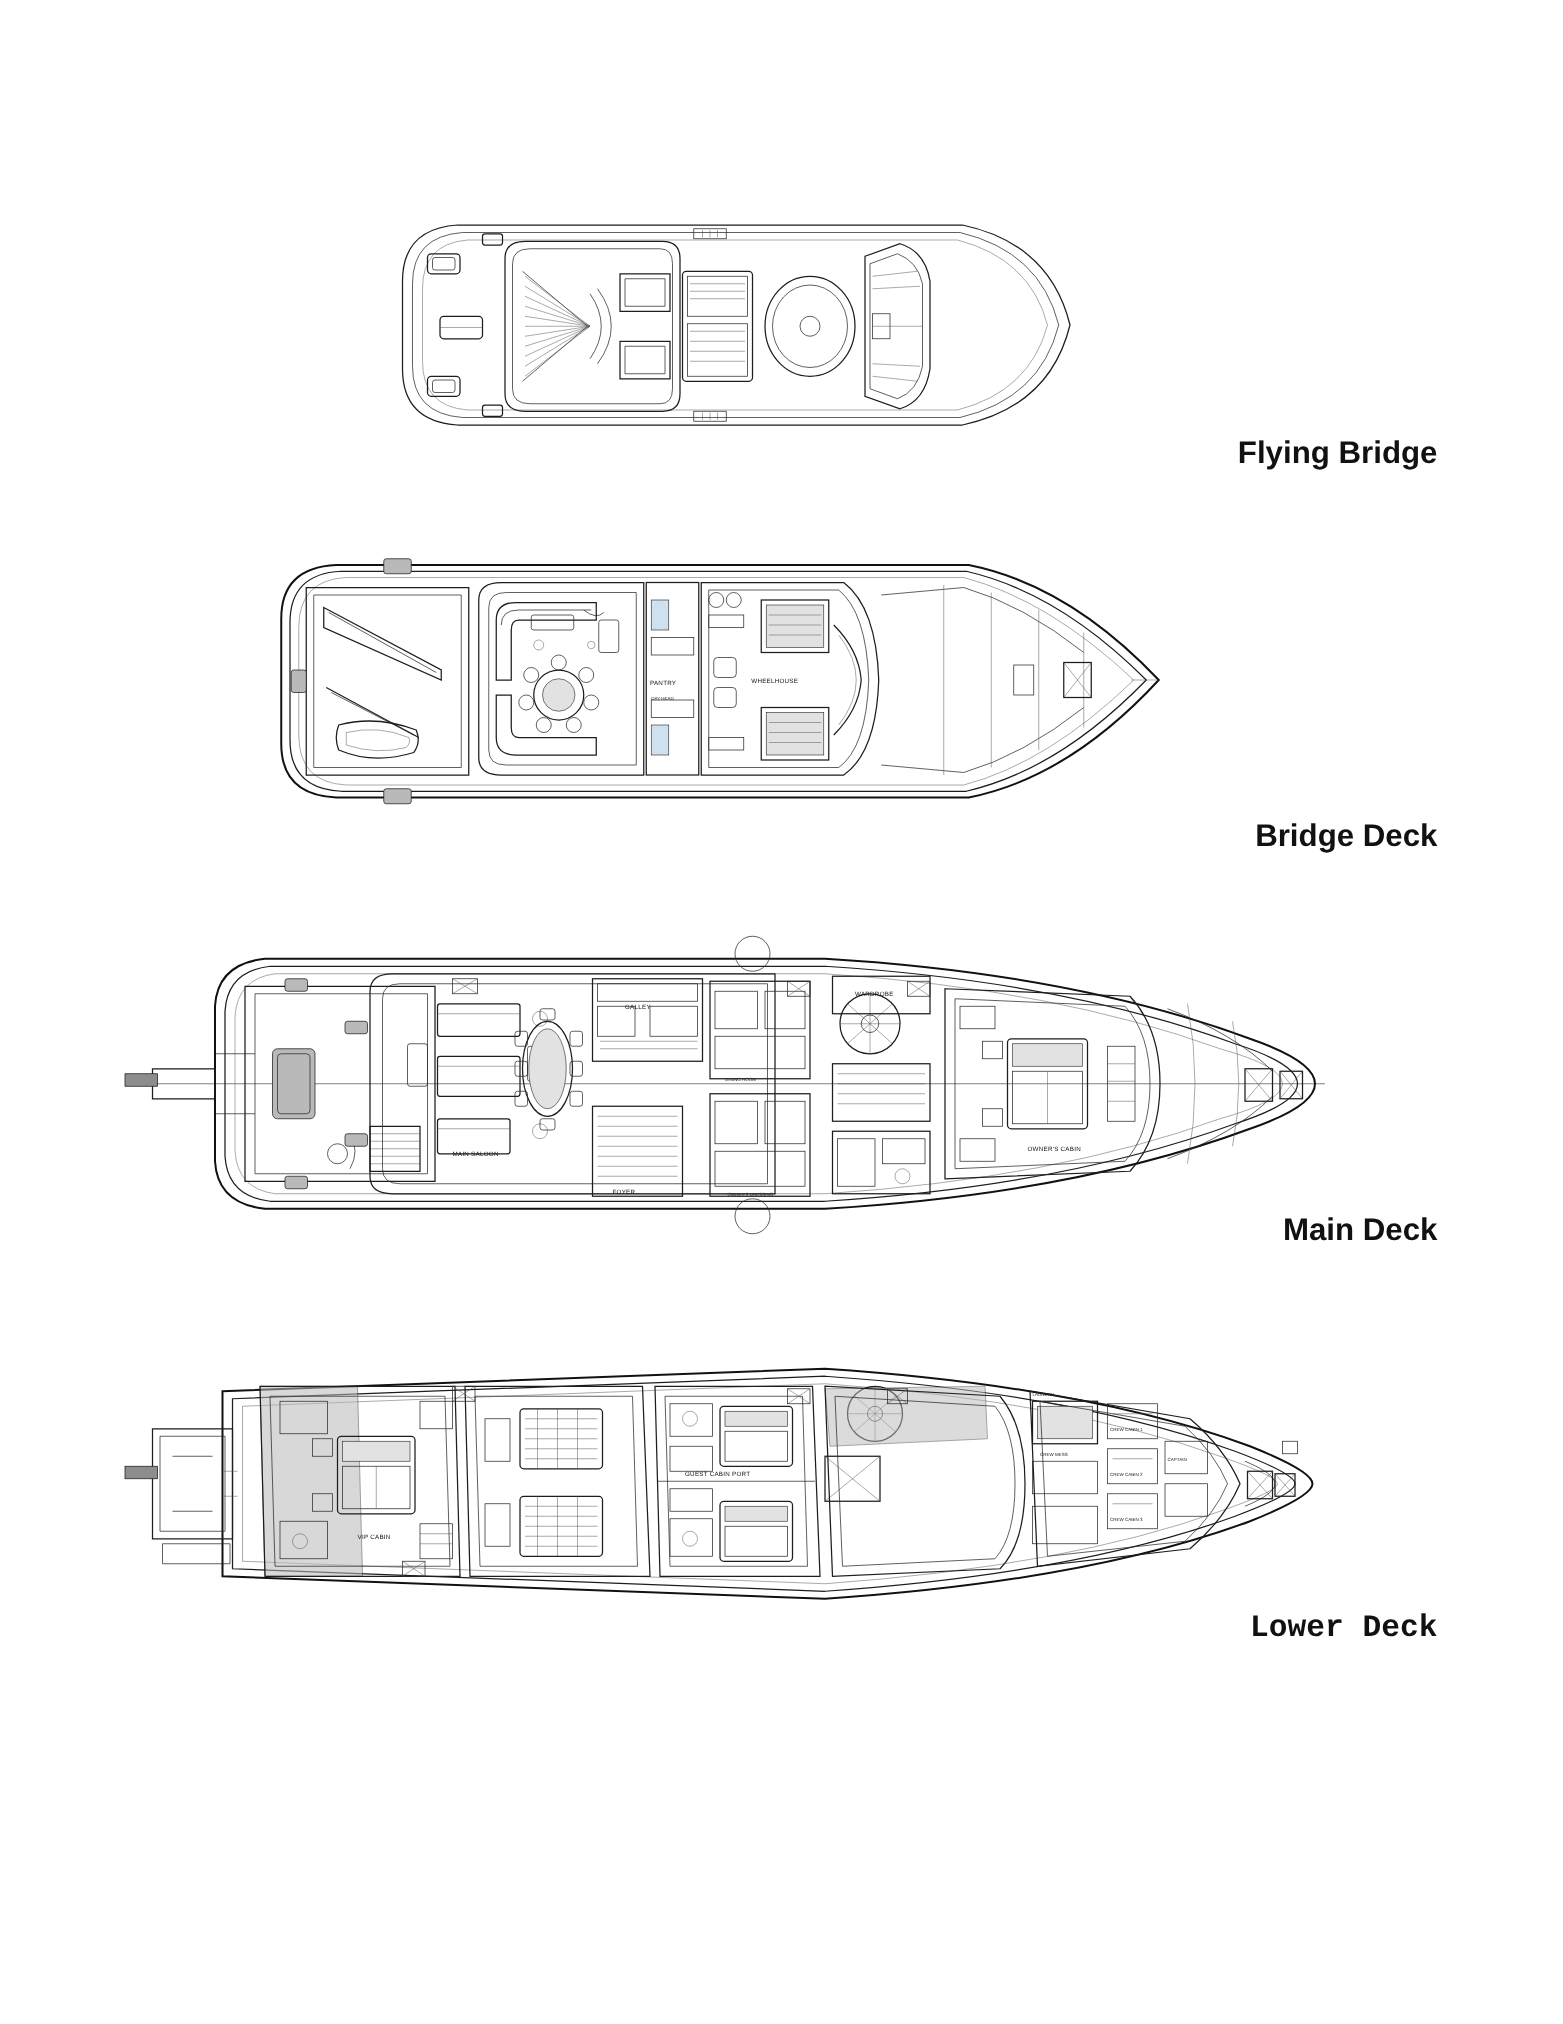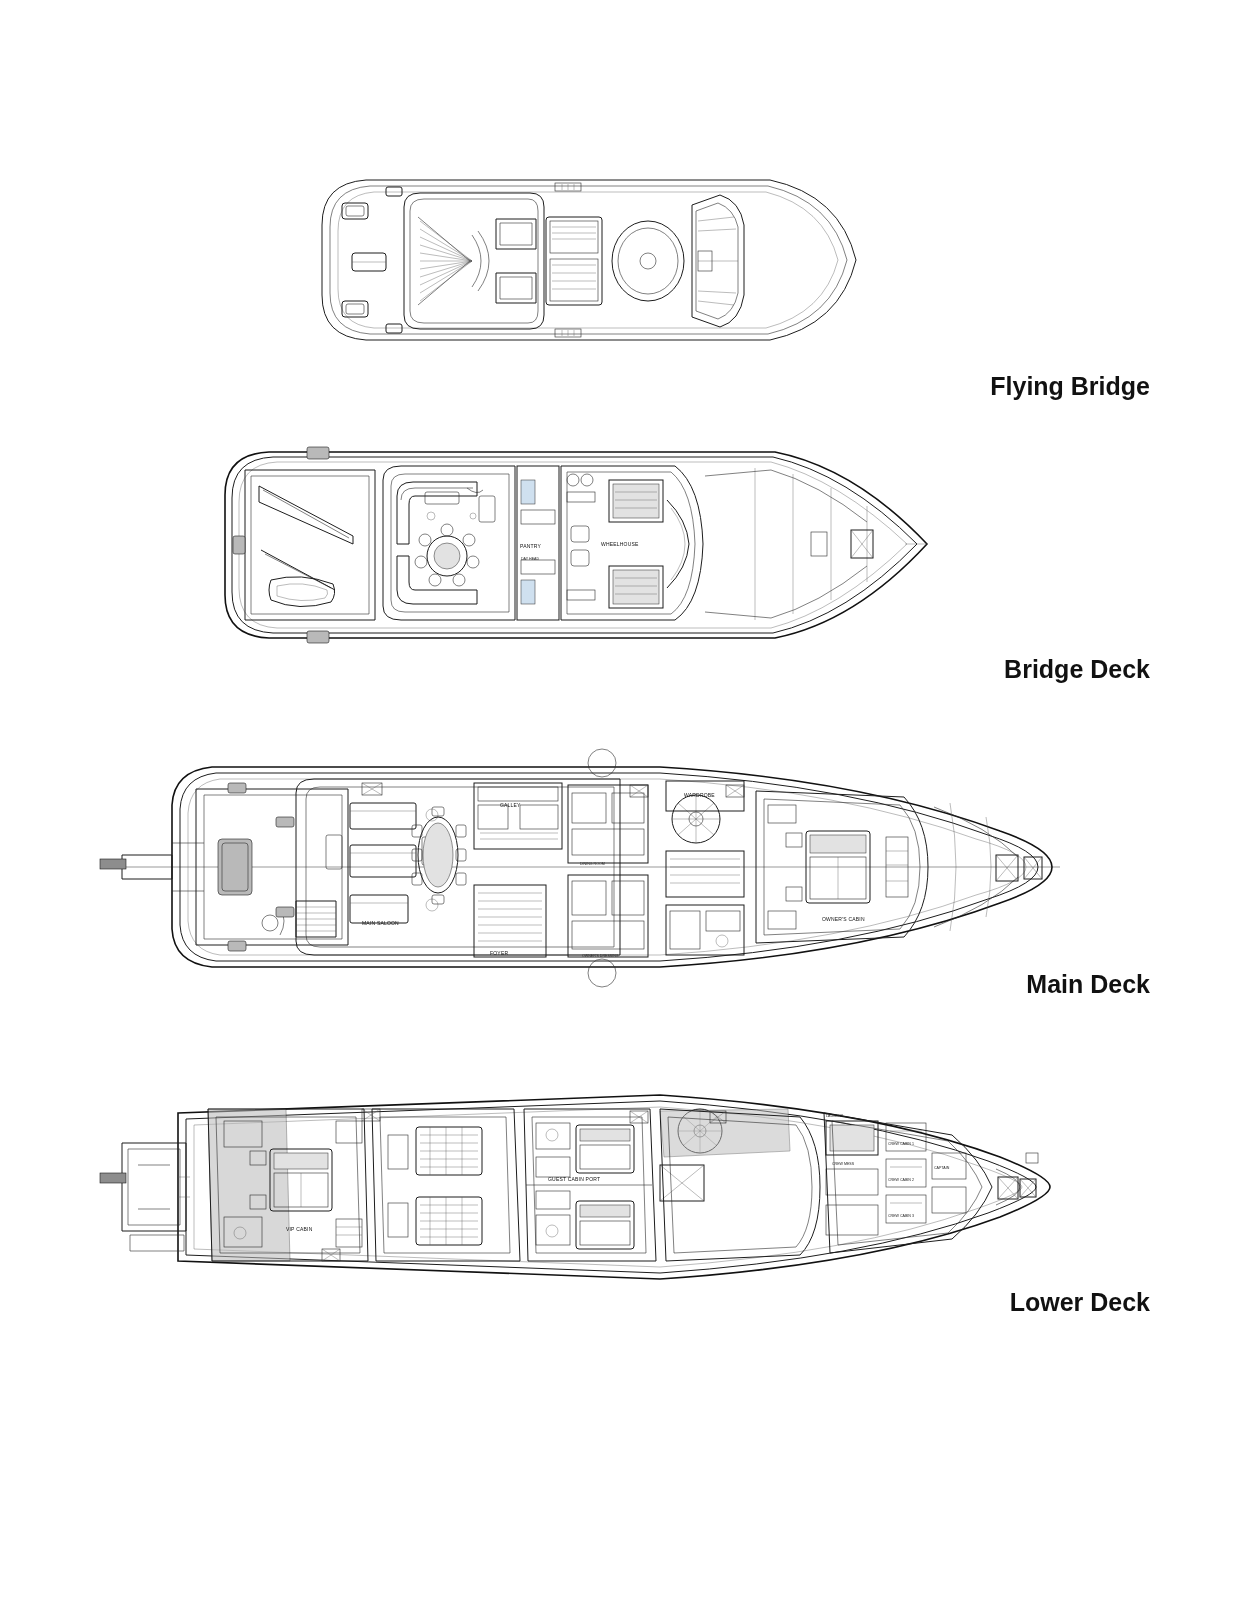--- a/index.html
+++ b/index.html
@@ -150,21 +150,21 @@
       <rect class="ln" x="86" y="22" width="16" height="9" rx="2"></rect>
       <rect class="ln" x="86" y="159" width="16" height="9" rx="2"></rect>
       <rect class="ln-thin" x="255" y="18" width="26" height="8"></rect>
       <rect class="ln-thin" x="255" y="164" width="26" height="8"></rect>
       <path class="ln-hair" d="M268 19 L268 25 M274 19 L274 25 M262 19 L262 25"></path>
       <path class="ln-hair" d="M268 165 L268 171 M274 165 L274 171 M262 165 L262 171"></path>
       <rect class="ln" x="52" y="88" width="34" height="18" rx="3"></rect>
       <path class="ln-hair" d="M52 97 L86 97"></path>
     </svg>
   </div>
-  <div class="deck-label" style="right:100px; top:372px;text-align:right;">Flying Bridge</div>
+  <div class="deck-label" style="right:100px; top:348px;text-align:right;">Flying Bridge</div>
 
   <div class="deck-plan" style="left:215px; top:440px; width:720px; height:215px;">
     <svg viewBox="0 0 720 215" preserveAspectRatio="none">
 
       <path class="ln-bold" d="M10 55 Q10 14 54 12 L560 12 Q640 28 712 104 Q640 182 560 198 L54 198 Q10 196 10 155 Z"></path>
       <path class="ln" d="M17 58 Q17 19 58 17 L558 17 Q632 34 702 104 Q632 176 558 193 L58 193 Q17 191 17 152 Z"></path>
       <path class="ln-hair" d="M24 62 Q24 24 62 22 L556 22 Q624 40 692 104 Q624 170 556 188 L62 188 Q24 186 24 148 Z"></path>
 
       <path class="ln" d="M30 30 L160 30 L160 180 L30 180 Z"></path>
       <path class="ln-thin" d="M36 36 L154 36 L154 174 L36 174 Z"></path>
@@ -554,15 +554,15 @@
       <path class="ln-hair" d="M222 184 L240 196 M240 184 L222 196"></path>
       <rect class="ln-thin" x="530" y="46" width="18" height="12"></rect>
       <path class="ln-hair" d="M530 46 L548 58 M548 46 L530 58"></path>
       <rect class="ln-thin" x="610" y="46" width="16" height="12"></rect>
       <path class="ln-hair" d="M610 46 L626 58 M626 46 L610 58"></path>
       <rect class="ln-thin" x="926" y="88" width="12" height="10"></rect>
       <path class="ln-hair" d="M90 112 L78 112 M90 132 L78 132"></path>
       <path class="ln-thin" d="M30 170 L84 170 L84 186 L30 186 Z"></path>
     </svg>
   </div>
-  <div class="deck-label" style="right:100px; top:1288px;">Lower Deck</div>
+  <div class="deck-label" style="right:100px; top:1288px;font-family:Liberation Mono, monospace;">Lower Deck</div>
 
 </div>
 
 </body></html>

